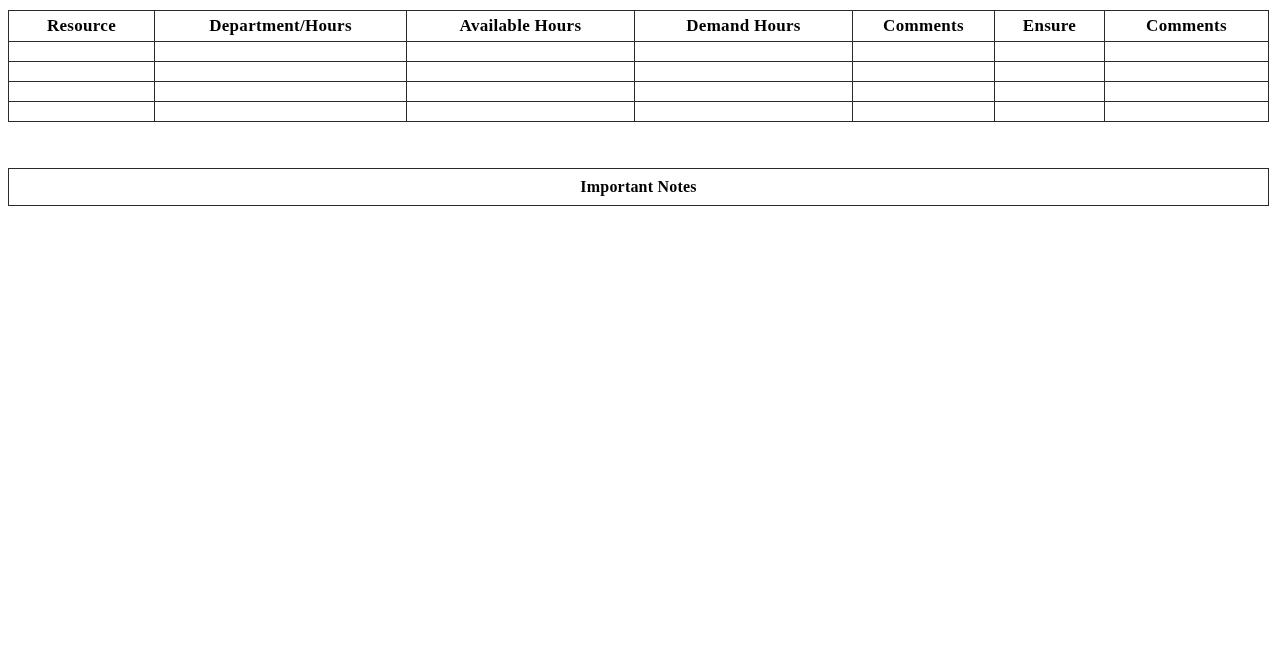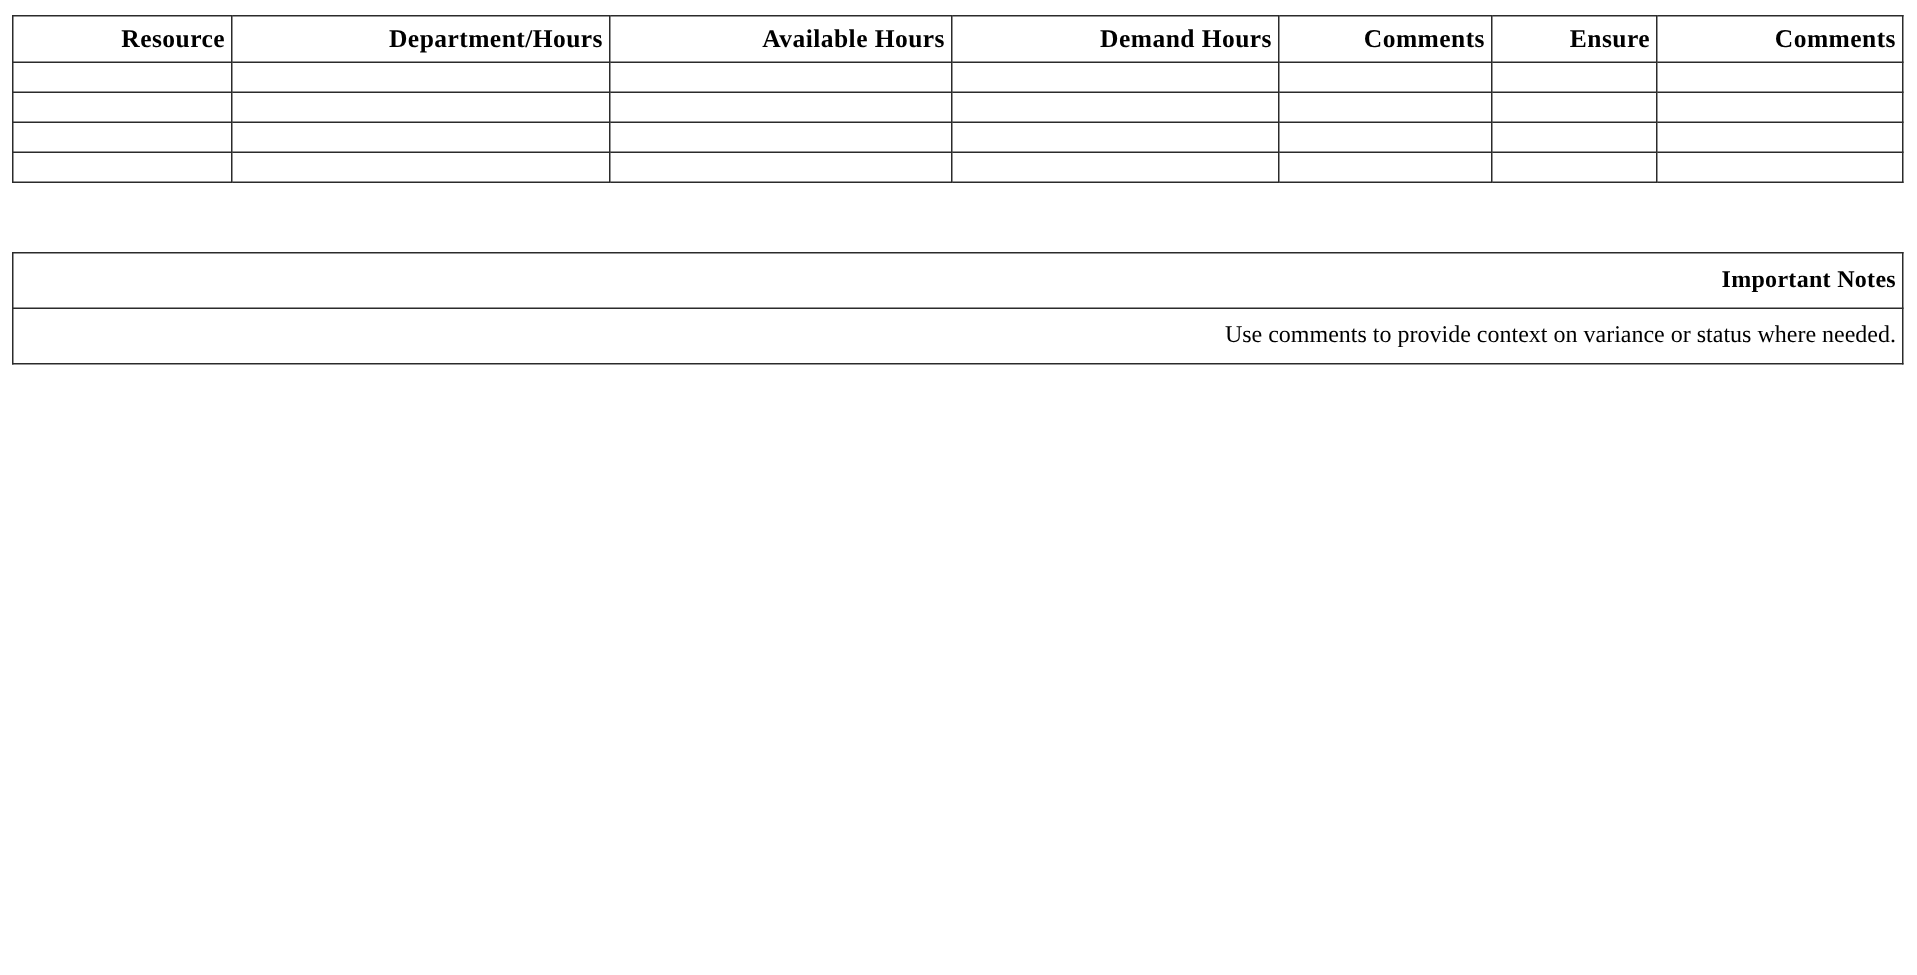--- a/index.html
+++ b/index.html
@@ -20,21 +20,21 @@
   }
   table {
     position: absolute;
     left: 8px;
     border-collapse: collapse;
     table-layout: fixed;
     background: #ffffff;
   }
   th, td {
     border: 1.5px solid #2b2b2b;
-    text-align: right;
+    text-align: center;
     vertical-align: middle;
     padding: 0 4px;
     overflow: hidden;
     white-space: nowrap;
   }
   #resource-table {
     top: 10px;
     width: 1260px;
   }
   #resource-table th {
@@ -127,19 +127,16 @@
   </table>
 
   <table id="notes-table">
     <colgroup>
       <col style="width:1260px">
     </colgroup>
     <tbody>
       <tr>
         <td class="notes-title">Important Notes</td>
       </tr>
-      <tr>
-        <td>Use comments to provide context on variance or status where needed.</td>
-      </tr>
     </tbody>
   </table>
 
 </div>
 
 </body></html>

